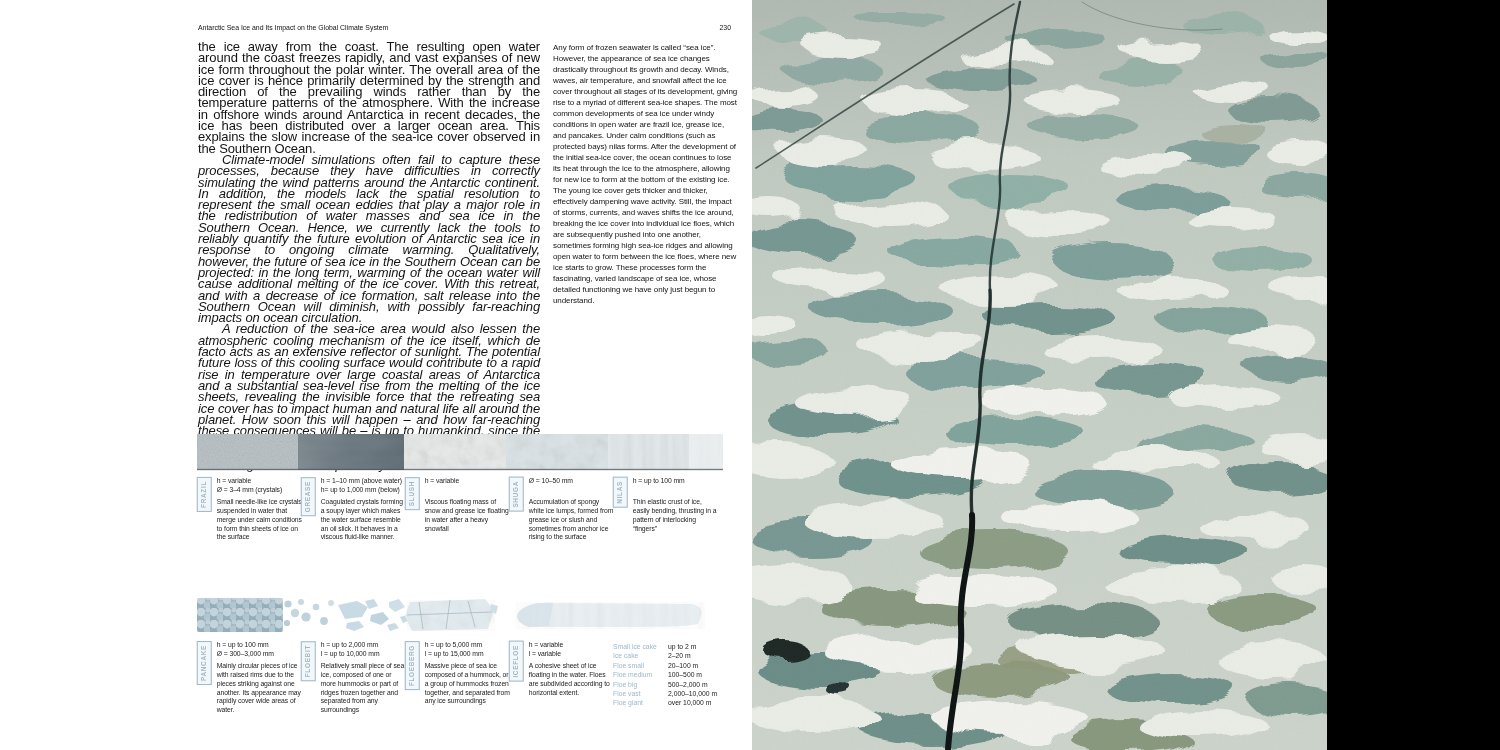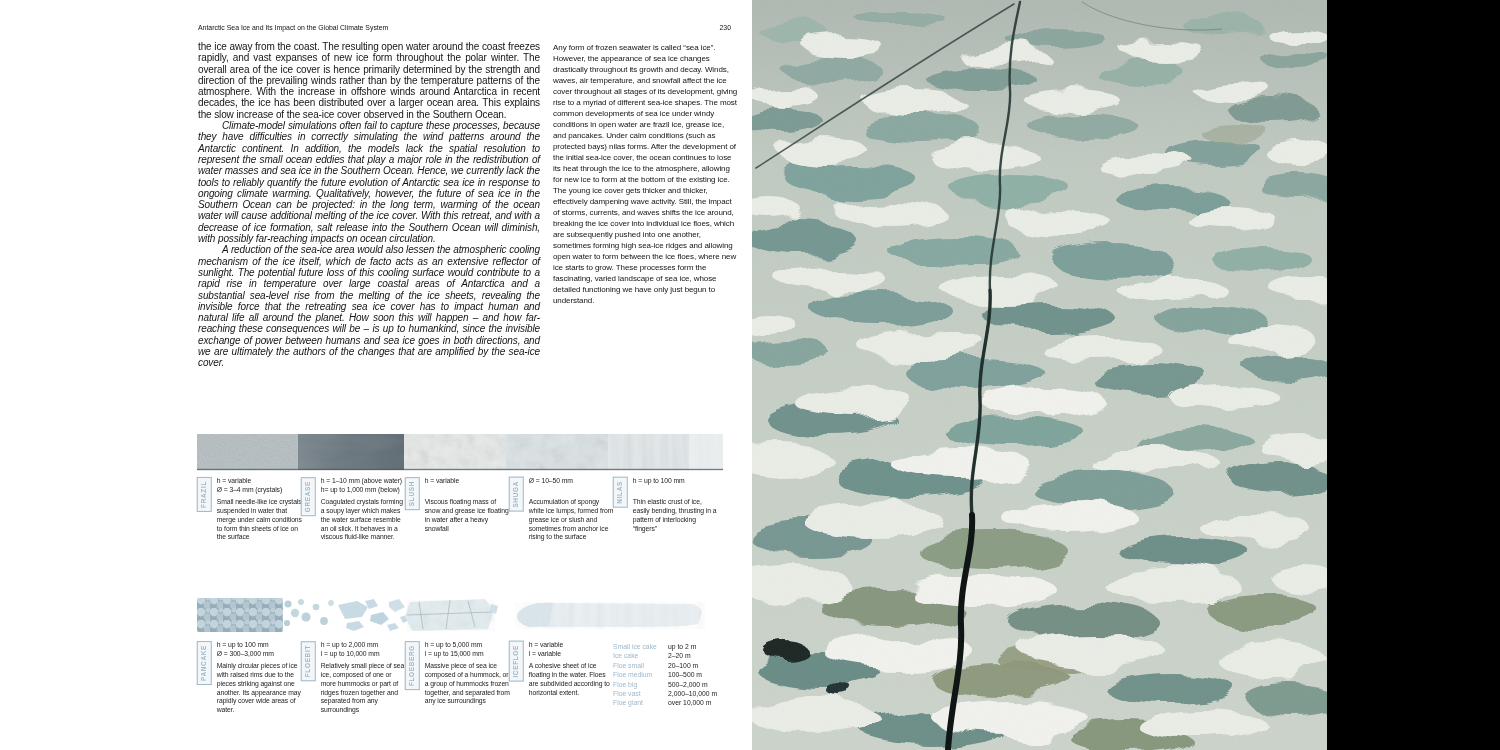--- a/index.html
+++ b/index.html
@@ -2,21 +2,21 @@
 <html style="--accent-blue: #9db8c9; --text: #1a1a1a; --photo-teal: #7fa19b; --photo-snow: #eaece6; --open-water-black: #000000;"><head>
 <meta charset="utf-8">
 <style>
   html,body{margin:0;padding:0;background:#e8e8e8;}
   .spread{position:relative;width:1500px;height:750px;background:#fff;overflow:hidden;
           font-family:"Liberation Sans",sans-serif;color:var(--text,#1a1a1a);}
   
   .header{position:absolute;left:198px;top:24px;width:533px;display:flex;
           justify-content:space-between;font-size:6.9px;letter-spacing:0;color:#111;}
   
-  .col1{position:absolute;left:198px;top:41px;width:342px;font-size:10px;line-height:11.3px;
+  .col1{position:absolute;left:198px;top:41px;width:342px;font-size:13px;line-height:11.3px;
         text-align:justify;letter-spacing:-0.12px;color:#141414;}
   .col1 p{margin:0;}
   .col1 p+p{text-indent:24px;font-style:italic;}
   .col2{position:absolute;left:553px;top:42px;width:186px;font-size:8px;line-height:11px;
         letter-spacing:-0.08px;color:#141414;}
   
   .entry{position:absolute;display:flex;gap:5px;width:106px;}
   .tag{width:13px;border:1px solid var(--accent-blue,#9db8c9);background:#f3f7f9;
        color:var(--accent-blue,#9db8c9);writing-mode:vertical-rl;transform:rotate(180deg);
        font-size:6.4px;font-weight:bold;letter-spacing:0.7px;text-align:center;

